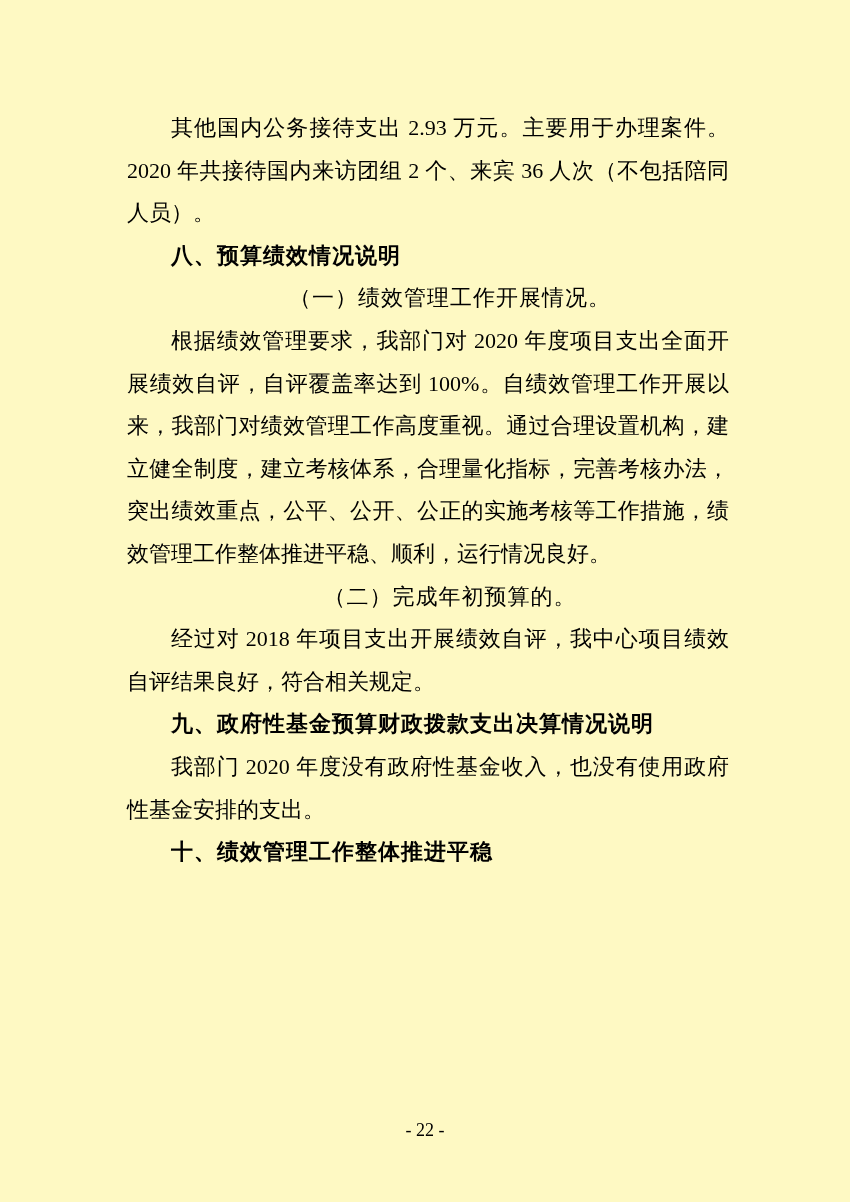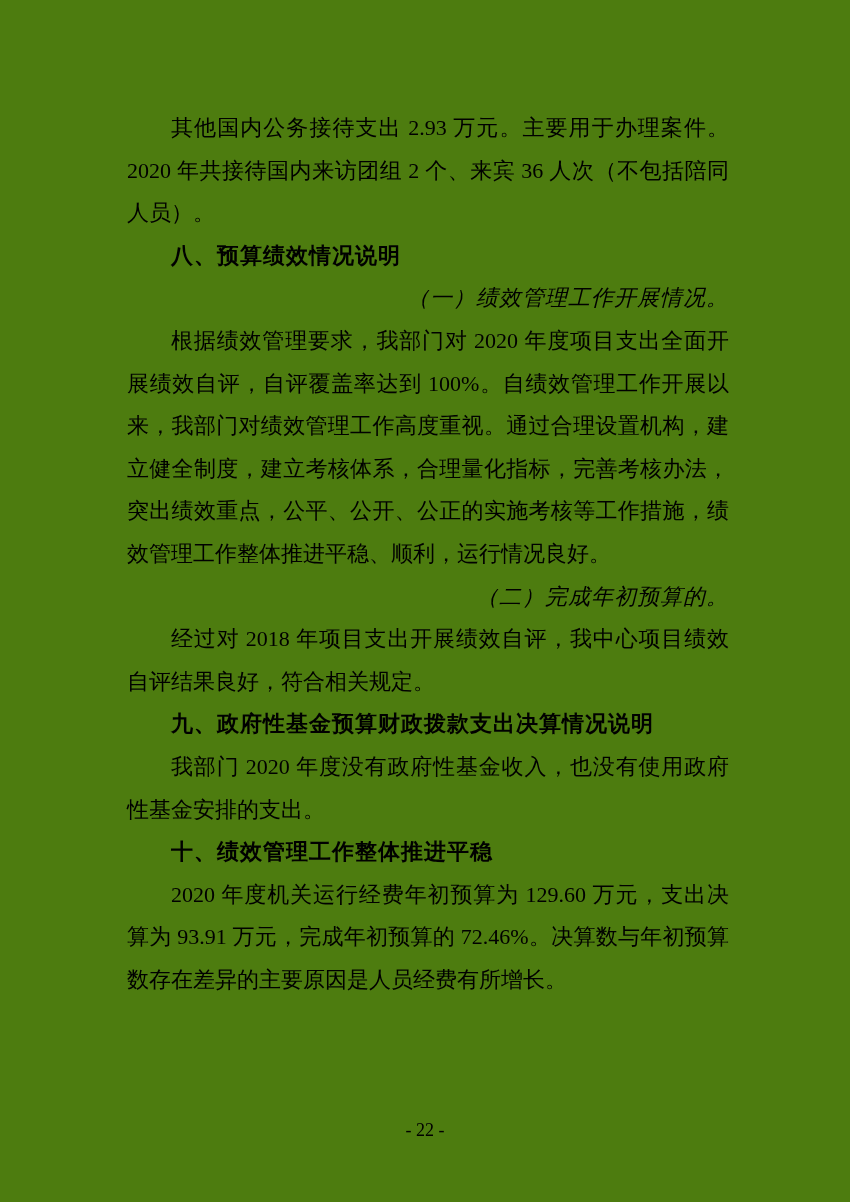--- a/index.html
+++ b/index.html
@@ -11,21 +11,21 @@
     width: 850px;
     height: 1202px;
     position: relative;
     font-family: "Liberation Serif", "DejaVu Serif", serif;
     color: #000000;
     overflow: hidden;
   }
   .page {
     position: absolute;
     inset: 0;
-    background: #4d7c0f;
+    background: #fef9c3;
   }
   .content {
     position: absolute;
     left: 127px;
     top: 107px;
     width: 602px;
   }
   .content p, .content h2, .content h3 {
     margin: 0;
     padding: 0;
@@ -38,23 +38,22 @@
     text-align: justify;
   }
   h2.section-heading {
     font-family: Liberation Serif, serif;
     font-weight: 700;
     text-indent: 2em;
     text-align: left;
     letter-spacing: 1px;
   }
   h3.subsection-heading {
-    font-style: italic;
     text-indent: 2em;
-    text-align: right;
+    text-align: center;
     letter-spacing: 1px;
   }
   .footer {
     position: absolute;
     left: 0;
     right: 0;
     top: 1120px;
     text-align: center;
     font-size: 18px;
     line-height: 20px;
@@ -78,19 +77,18 @@
     <h3 class="subsection-heading">（二）完成年初预算的。</h3>
 
     <p class="body-para">经过对 2018 年项目支出开展绩效自评，我中心项目绩效自评结果良好，符合相关规定。</p>
 
     <h2 class="section-heading">九、政府性基金预算财政拨款支出决算情况说明</h2>
 
     <p class="body-para">我部门 2020 年度没有政府性基金收入，也没有使用政府性基金安排的支出。</p>
 
     <h2 class="section-heading">十、绩效管理工作整体推进平稳</h2>
 
-    <p class="body-para">2020 年度机关运行经费年初预算为 129.60 万元，支出决算为 93.91 万元，完成年初预算的 72.46%。决算数与年初预算数存在差异的主要原因是人员经费有所增长。</p>
 
 
   </div>
 
   <div class="footer">- 22 -</div>
 </div>
 
 </body></html>

